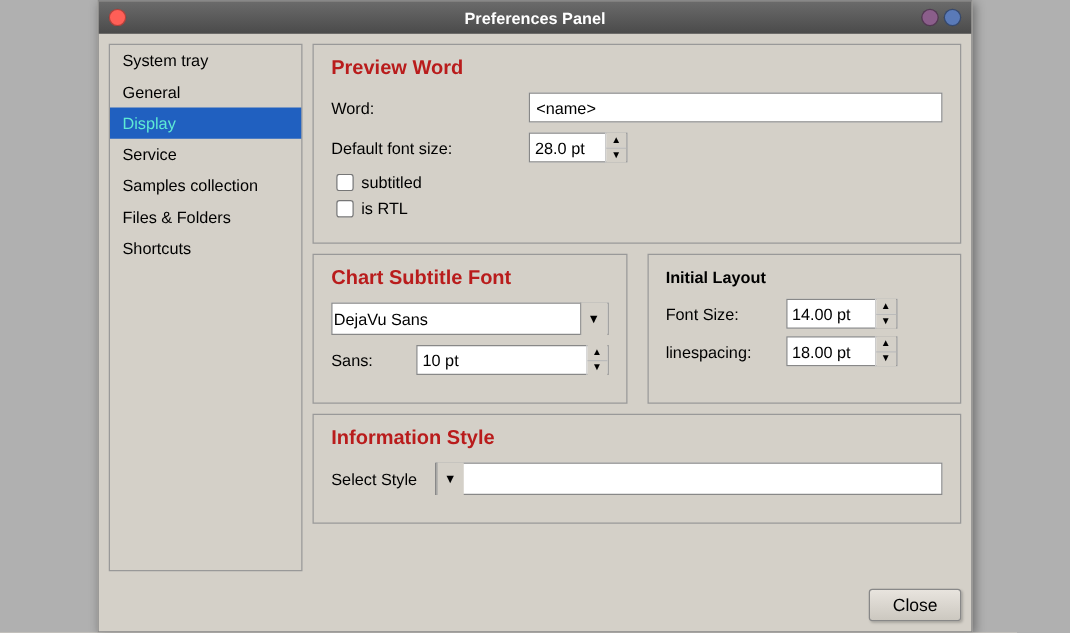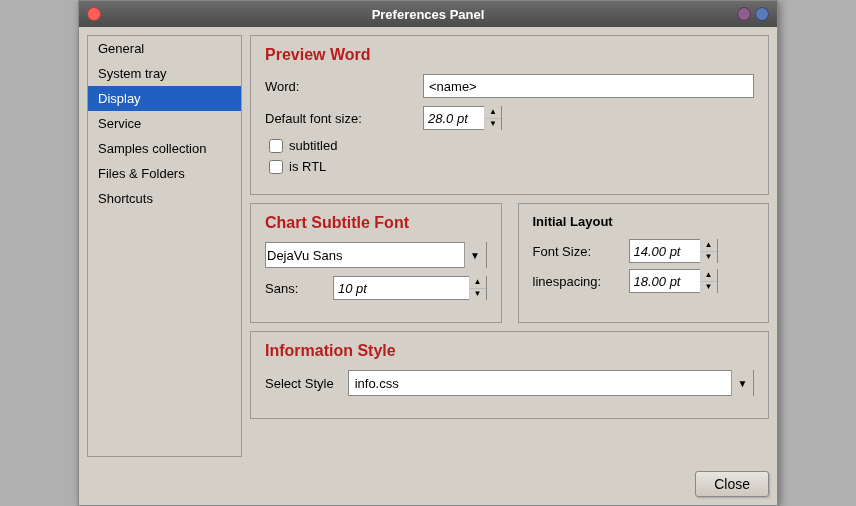--- a/index.html
+++ b/index.html
@@ -91,21 +91,21 @@
 
     .sidebar-item {
       padding: 5px 10px;
       cursor: pointer;
       color: #000;
       font-size: 13px;
     }
 
     .sidebar-item.active {
       background: #2060c0;
-      color: #ffffff;
+      color: #5eead4;
     }
 
     
     .main-panel {
       flex: 1;
       display: flex;
       flex-direction: column;
       gap: 8px;
     }
 
@@ -159,21 +159,20 @@
     }
 
     .spinbox input {
       width: 60px;
       border: none;
       background: transparent;
       padding: 2px 4px;
       font-size: 13px;
       outline: none;
       height: 100%;
-      font-style: italic;
     }
 
     .spinbox-btns {
       display: flex;
       flex-direction: column;
       height: 24px;
       border-left: 1px solid #ccc;
     }
 
     .spinbox-btn {
@@ -318,24 +317,24 @@
     <div class="titlebar-right-controls">
       <div class="titlebar-right-btn"></div>
       <div class="titlebar-right-btn help"></div>
     </div>
   </div>
 
   <div class="content">
 
     <div class="sidebar">
       <div class="sidebar-item">
+        <span>System tray</span>
+      </div>
+      <div class="sidebar-item">
         <span>General</span>
-      </div>
-      <div class="sidebar-item">
-        <span>System tray</span>
       </div>
       <div class="sidebar-item active">
         <span>Display</span>
       </div>
       <div class="sidebar-item">
         <span>Service</span>
       </div>
       <div class="sidebar-item">
         <span>Samples collection</span>
       </div>
@@ -430,21 +429,20 @@
             </div>
           </div>
         </div>
       </div>
 
       <div class="section-box">
         <div class="section-title">Information Style</div>
         <div class="form-row">
           <span style="margin-right:6px;font-size:13px;">Select Style</span>
           <div class="style-select" style="flex:1;margin-top:0;">
-            <span class="style-select-text">info.css</span>
             <button class="style-select-btn">▼</button>
           </div>
         </div>
       </div>
 
     </div>
   </div>
 
   <div class="footer">
     <button class="close-button">Close</button>

